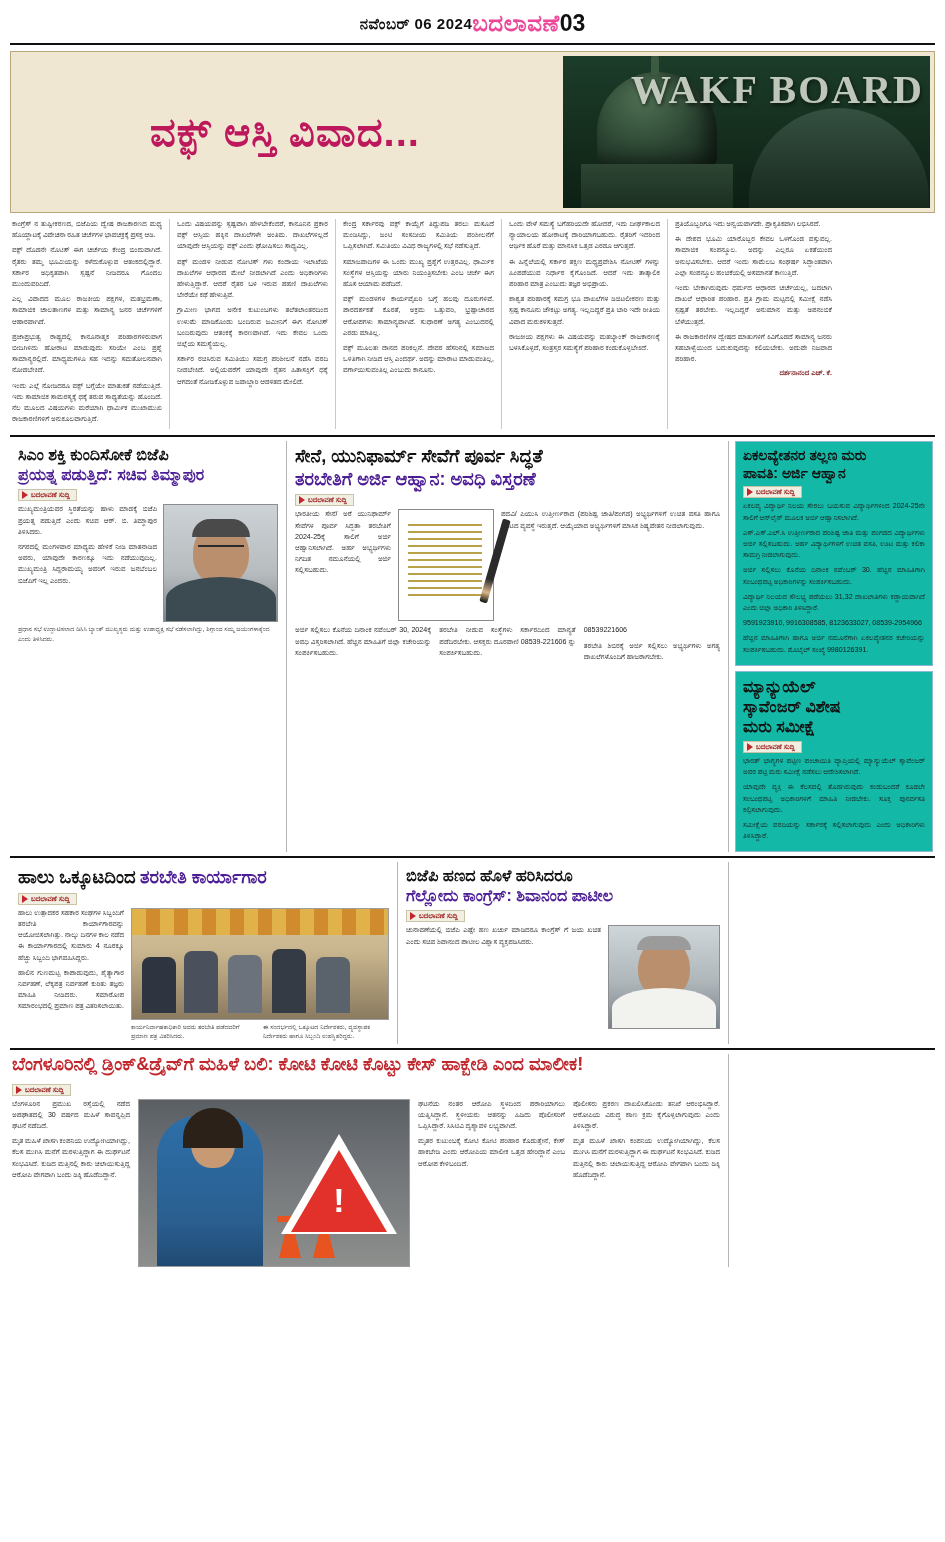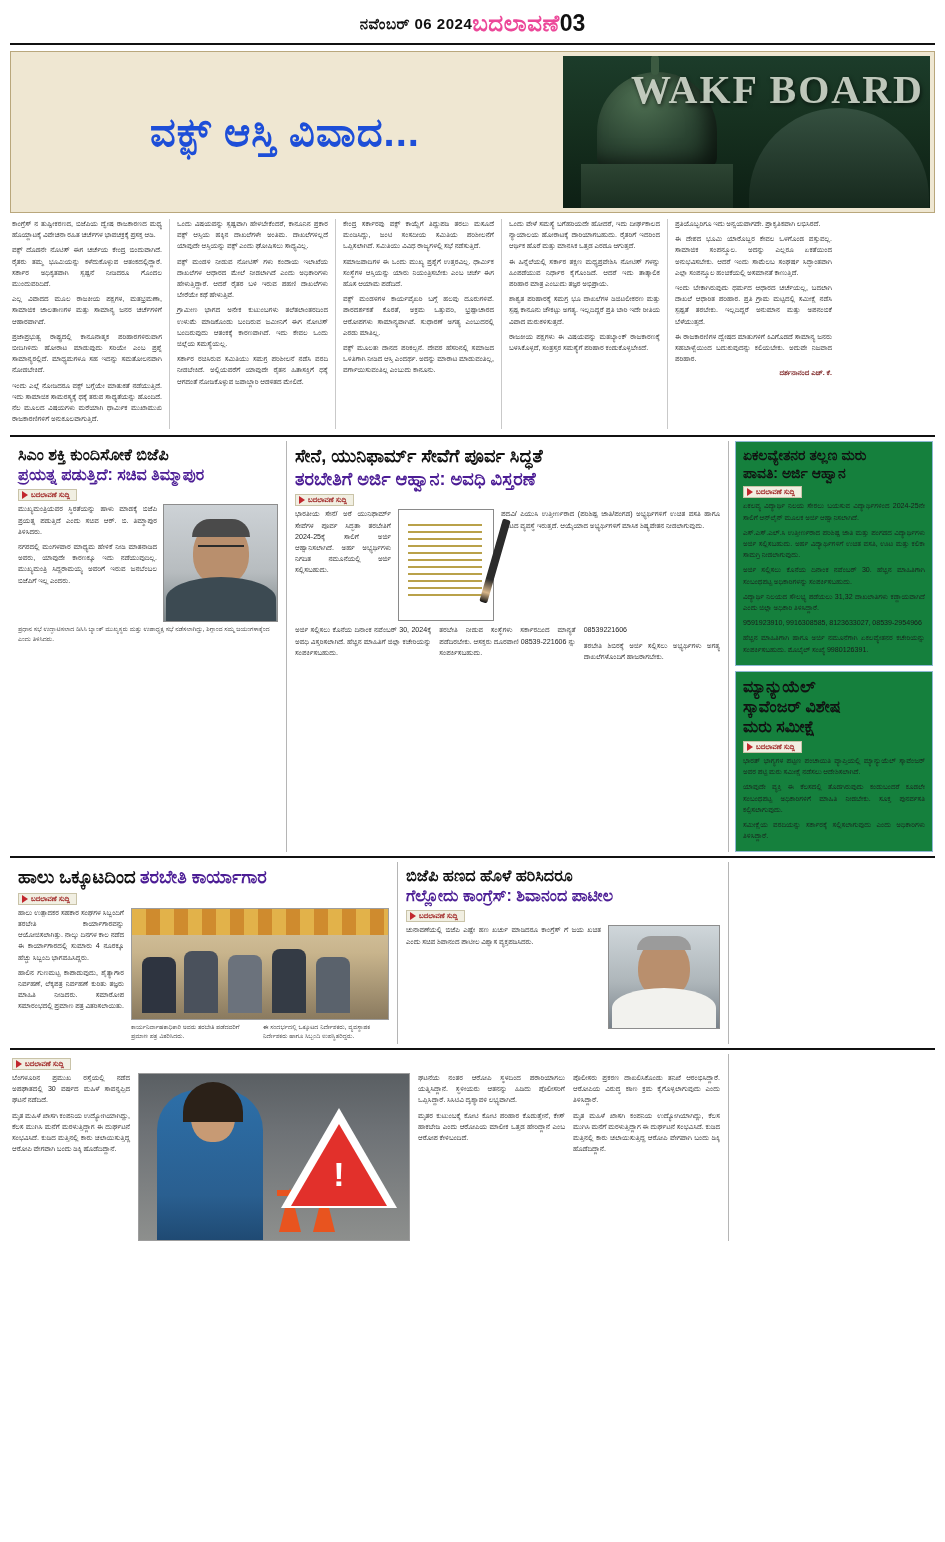--- a/index.html
+++ b/index.html
@@ -43,21 +43,21 @@
     background: #efe7d2;
     display: flex;
     height: 162px;
   }
   .lead-headline-wrap {
     flex: 0 0 548px;
     display: flex; align-items: center; justify-content: center;
     padding: 4px 8px;
   }
   .lead-headline {
-    font-size: 40px; font-weight: bold; color: #1d4ed8;
+    font-size: 40px; font-weight: bold; color: #be185d;
     letter-spacing: 1px; text-align: center; line-height: 1.15;
   }
   .lead-photo {
     flex: 1; margin: 4px; position: relative; overflow: hidden;
     background: linear-gradient(180deg,#1c3c2a 0%, #16301f 45%, #0d1f14 100%);
   }
   .dome {
     position: absolute; left: 34px; top: 16px;
     width: 120px; height: 96px;
     background: radial-gradient(ellipse at 38% 28%, #4e6f52 0%, #2b4432 55%, #16281c 100%);
@@ -143,21 +143,21 @@
   .threecol { column-count: 3; column-gap: 8px; }
 
   .photo {
     background: #d7d3c9; border: 1px solid #9d9d9d;
     position: relative; overflow: hidden;
   }
   .cap { font-size: 6.3px; line-height: 1.45; color: #333; margin-top: 2px; }
 
   
   .rail {
-    background: #15803d; border: 1px solid #8fb8d4;
+    background: #14b8a6; border: 1px solid #8fb8d4;
     padding: 5px 7px;
   }
   .rail + .rail { margin-top: 5px; }
 
   
   .tier3 {
     display: grid;
     grid-template-columns: 388px 331px 1fr;
     margin-top: 4px;
   }
@@ -460,20 +460,21 @@
           <div class="shoulders" style="width:104px; height:40px; background:#f2f2ee;"></div>
         </div>
       </div>
     </div>
 
     <div class="t3-cell"></div>
   </div>
 
   <div class="tier4">
     <div class="t4-left">
+      <div class="banner-head">ಬೆಂಗಳೂರಿನಲ್ಲಿ ಡ್ರಿಂಕ್&amp;ಡ್ರೈವ್‌ಗೆ ಮಹಿಳೆ ಬಲಿ: ಕೋಟಿ ಕೋಟಿ ಕೊಟ್ಟು ಕೇಸ್ ಹಾಕ್ಬೇಡಿ ಎಂದ ಮಾಲೀಕ!</div>
       <div class="srcbar">
         <span class="tri"></span>
         <span>ಬದಲಾವಣೆ ಸುದ್ದಿ</span>
       </div>
       <div style="display:flex; gap:8px;">
         <div class="kn" style="flex:0 0 118px;">
           <p>ಬೆಂಗಳೂರಿನ ಪ್ರಮುಖ ರಸ್ತೆಯಲ್ಲಿ ನಡೆದ ಅಪಘಾತದಲ್ಲಿ 30 ವರ್ಷದ ಮಹಿಳೆ ಸಾವನ್ನಪ್ಪಿದ ಘಟನೆ ನಡೆದಿದೆ.</p>
           <p>ಮೃತ ಮಹಿಳೆ ಖಾಸಗಿ ಕಂಪನಿಯ ಉದ್ಯೋಗಿಯಾಗಿದ್ದು, ಕೆಲಸ ಮುಗಿಸಿ ಮನೆಗೆ ಮರಳುತ್ತಿದ್ದಾಗ ಈ ದುರ್ಘಟನೆ ಸಂಭವಿಸಿದೆ. ಕುಡಿದ ಮತ್ತಿನಲ್ಲಿ ಕಾರು ಚಲಾಯಿಸುತ್ತಿದ್ದ ಆರೋಪಿ ವೇಗವಾಗಿ ಬಂದು ಡಿಕ್ಕಿ ಹೊಡೆದಿದ್ದಾನೆ.</p>
         </div>
         <div style="flex:0 0 272px;">

